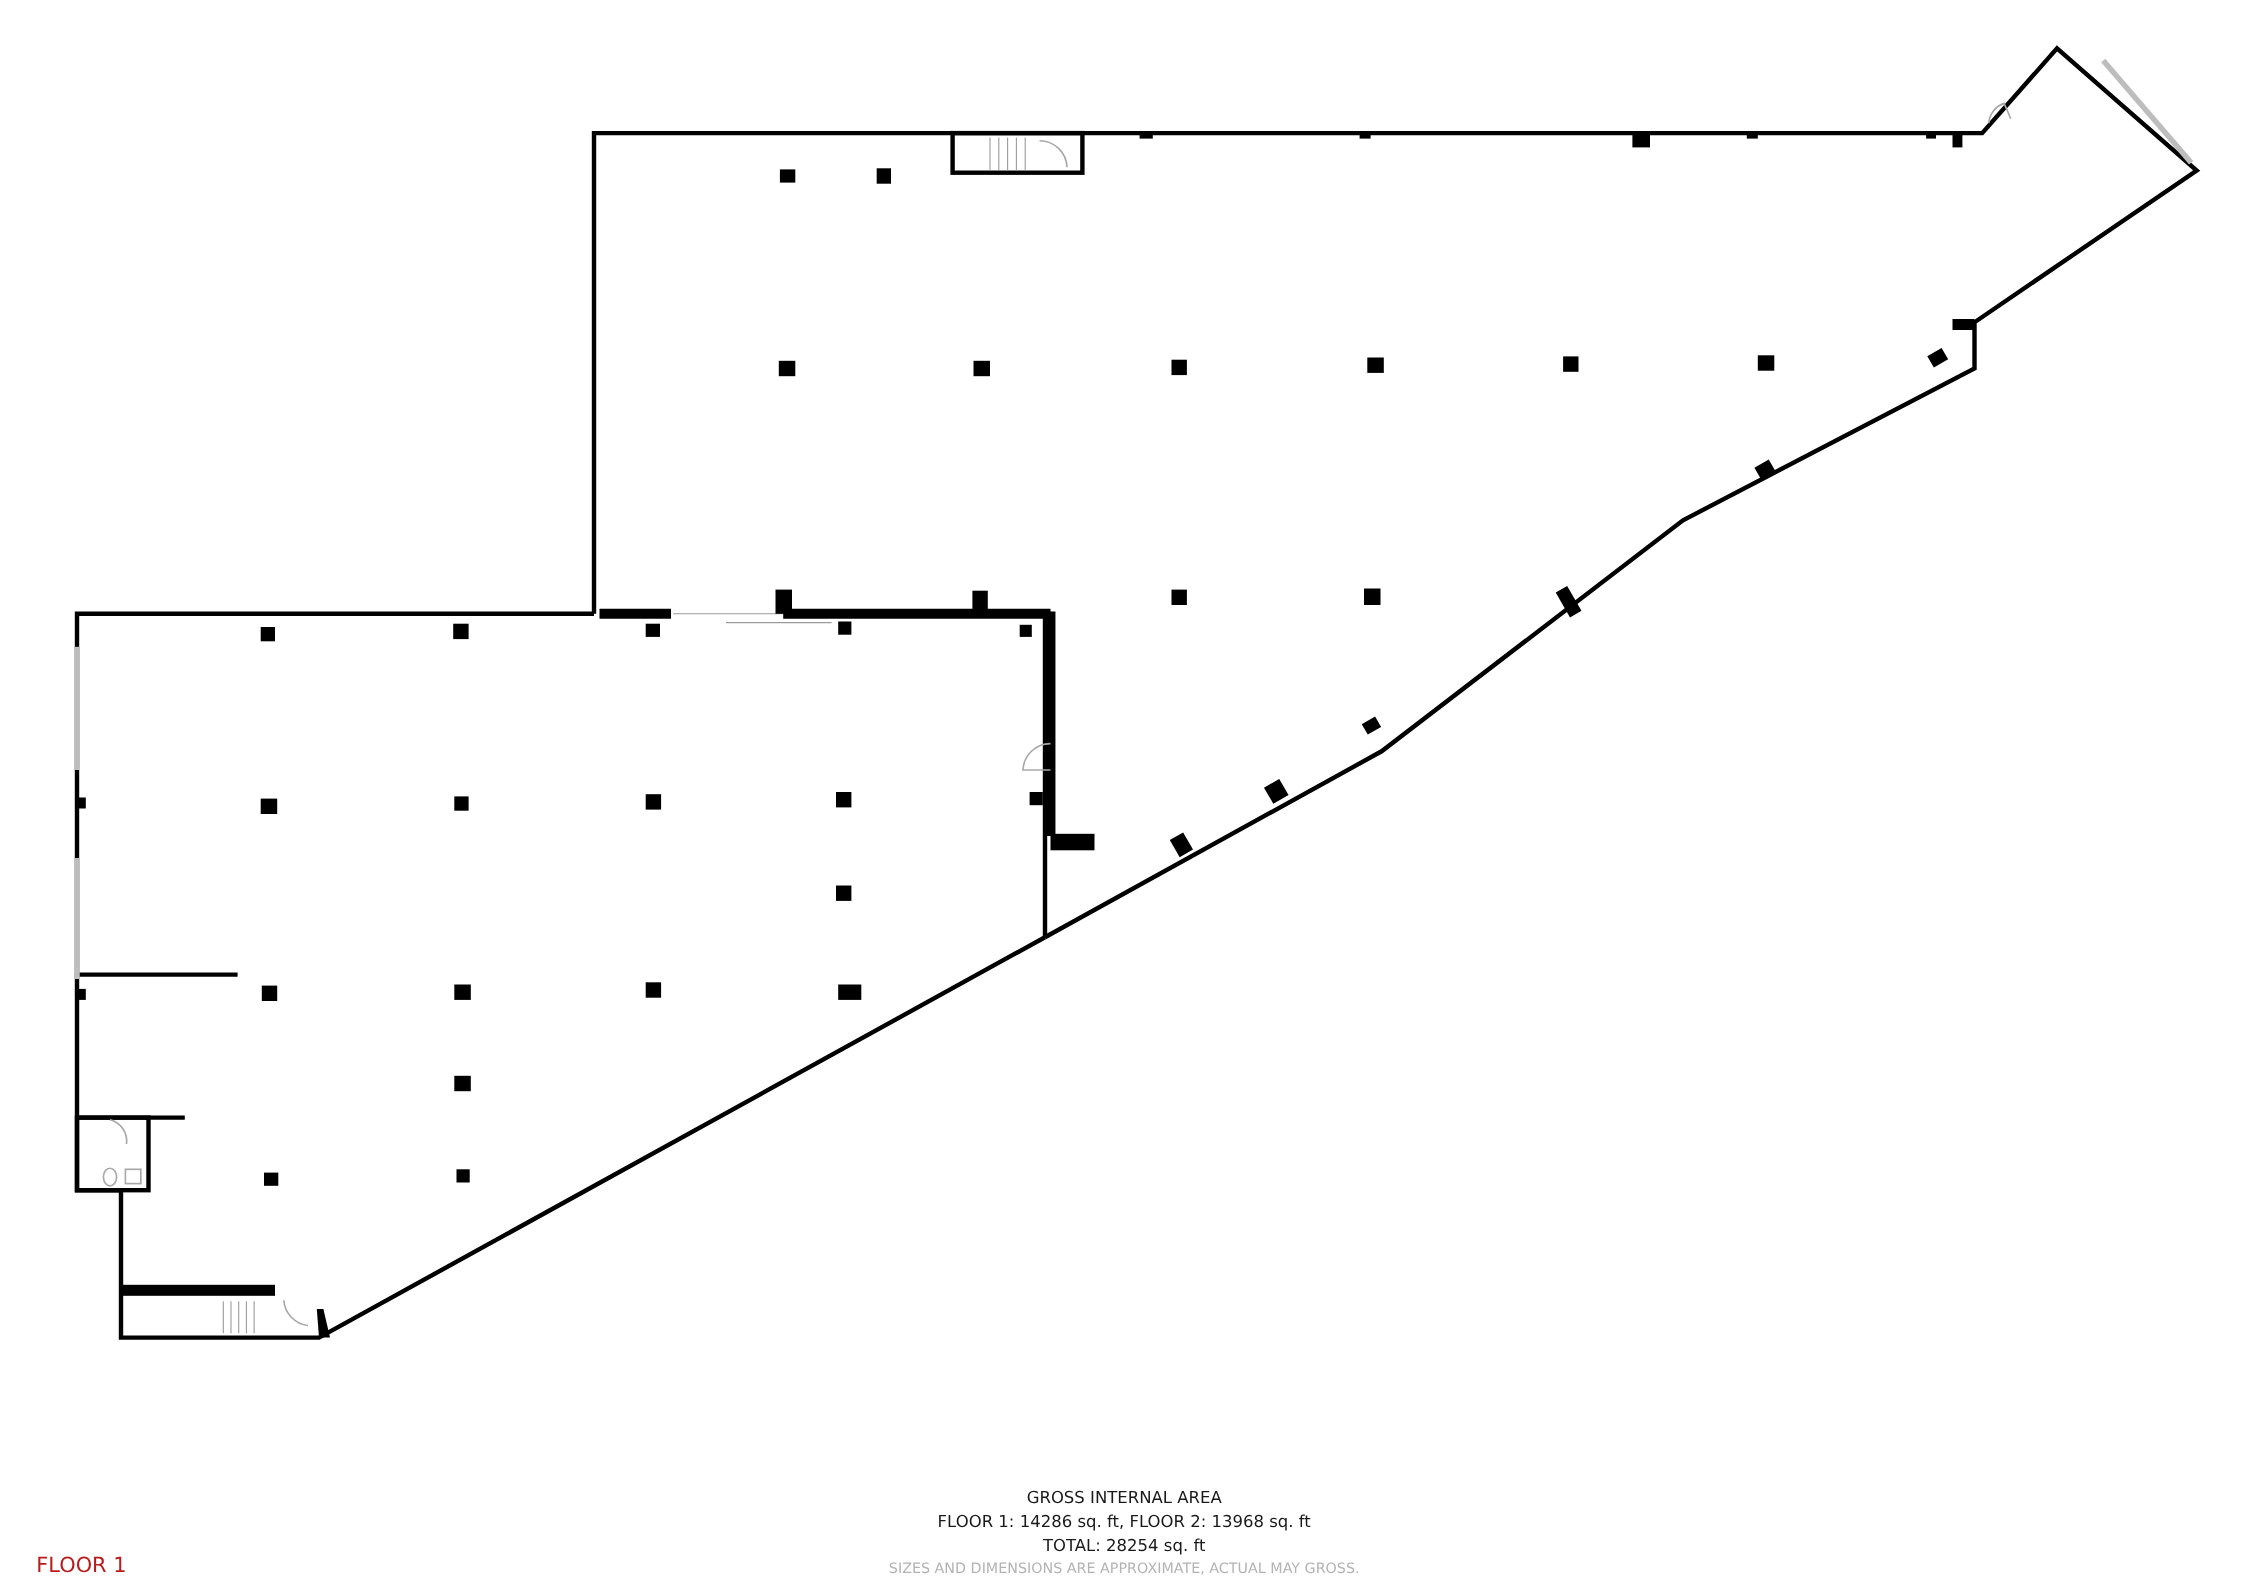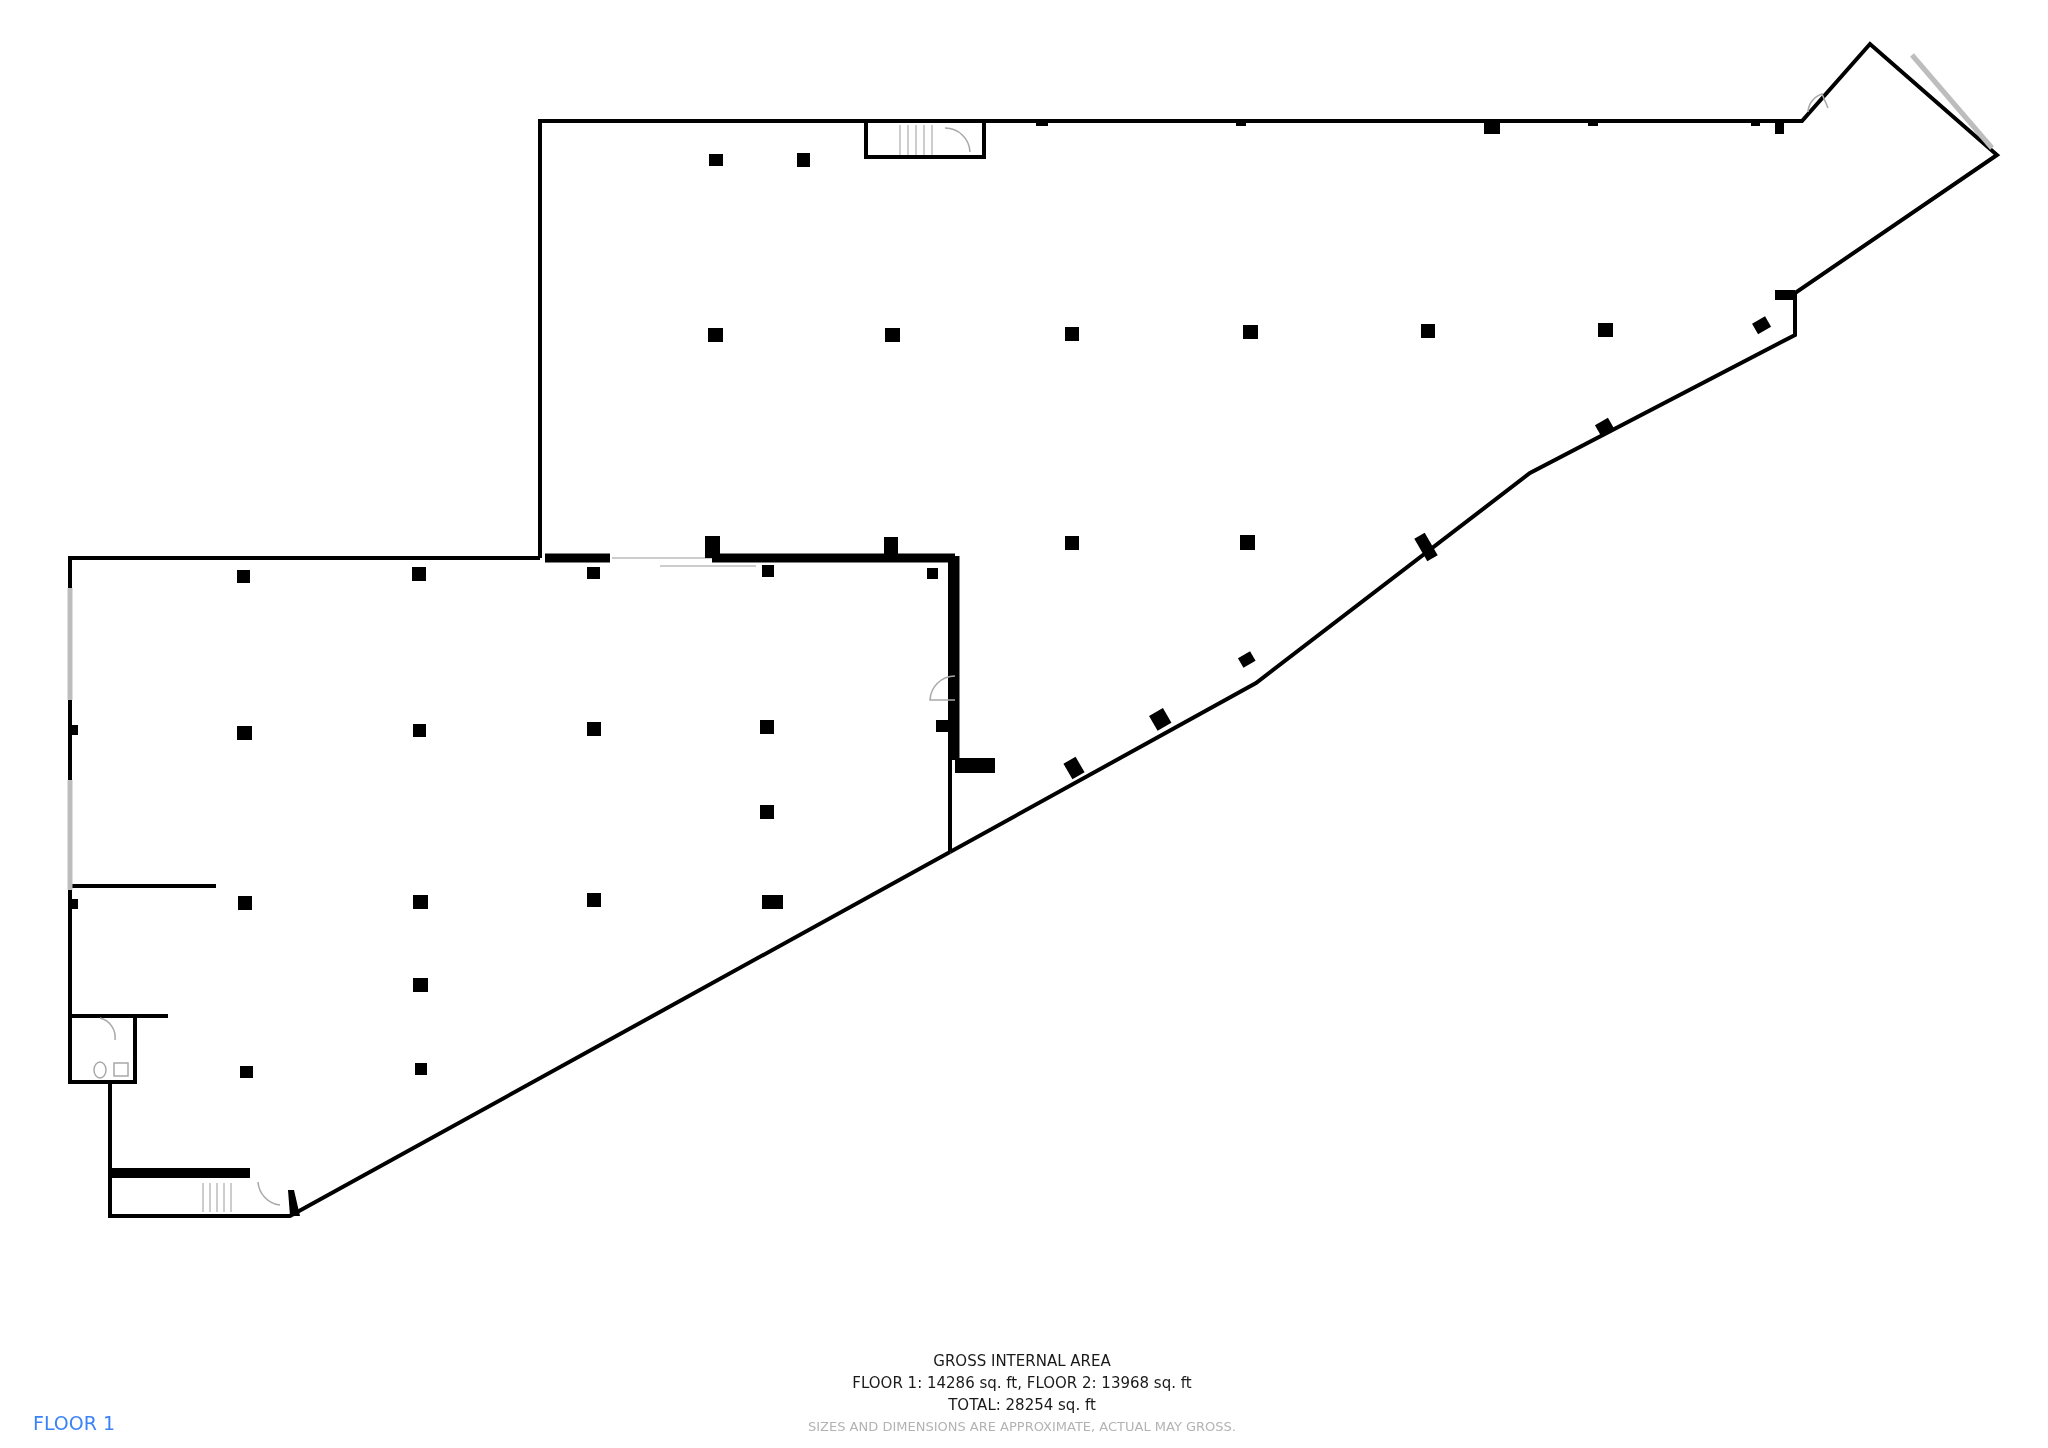--- a/index.html
+++ b/index.html
@@ -9,21 +9,21 @@
   .thick { fill: none; stroke: #000; stroke-width: 9; }
   .col { fill: #000; }
   .win { stroke: #bdbdbd; stroke-width: 5; fill: none; }
   .door { fill: none; stroke: #a8a8a8; stroke-width: 1.5; }
   .thin { fill: none; stroke: #9a9a9a; stroke-width: 1; }
   .footer { position: absolute; left: 0; width: 2044px; text-align: center; color: #1a1a1a; }
   .f1 { top: 1352px; font-size: 15px; }
   .f2 { top: 1374px; font-size: 15px; }
   .f3 { top: 1396px; font-size: 15px; }
   .f4 { top: 1419px; font-size: 13px; color: #b3b3b3; }
-  .floor-label { position: absolute; left: 33px; top: 1412px; font-size: 19px; color: #3b82f6; }
+  .floor-label { position: absolute; left: 33px; top: 1412px; font-size: 19px; color: #b91c1c; }
   .room-label { position: absolute; font-size: 4px; color: #666; text-align: center; }
 </style>
 </head>
 <body>
 
 <svg id="plan" viewBox="0 0 2048 1448" xmlns="http://www.w3.org/2000/svg">
 
   <g>
 
     <polyline class="wall" points="540,558 540,121 1802,121 1870,44 1997,155 1795,293 1795,335 1530,473 1256,683 950,852"></polyline>

